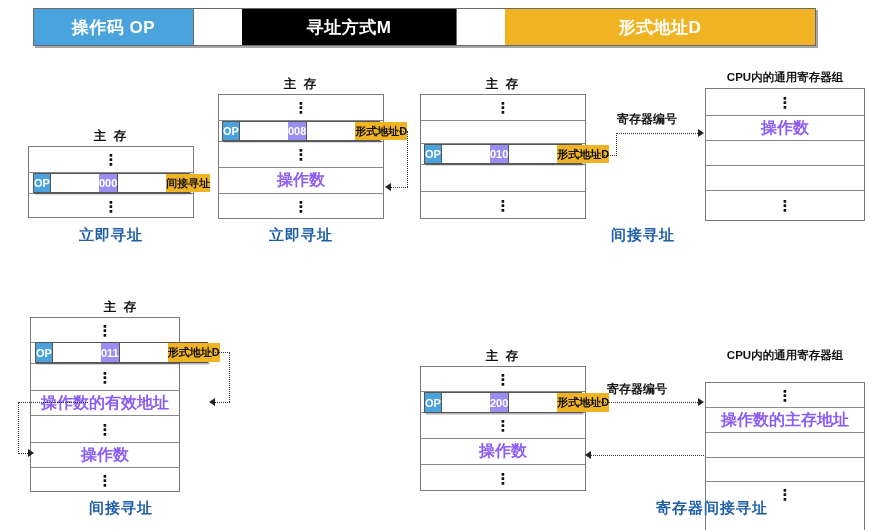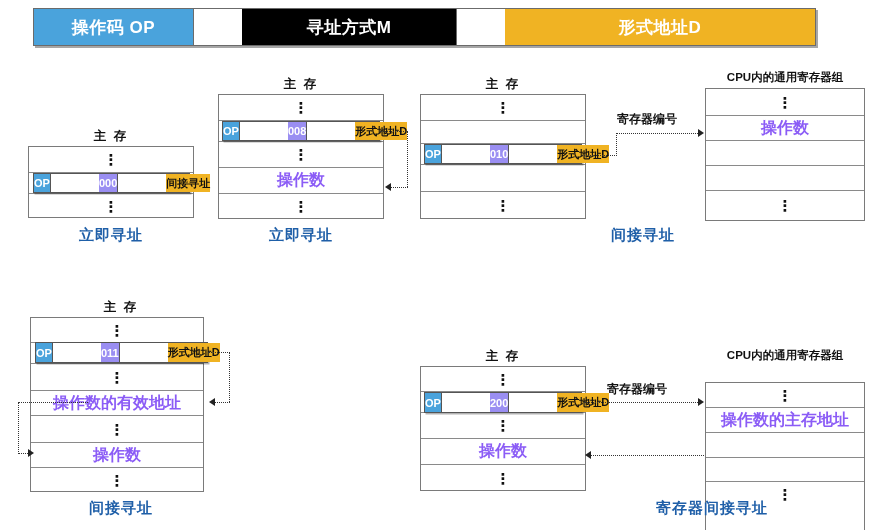--- a/index.html
+++ b/index.html
@@ -183,21 +183,21 @@
   <div class="row" style="height:25px;"></div>
   <div class="row" style="height:25px;"></div>
   <div class="row" style="height:29px;">
     <span class="dots"></span>
   </div>
 </div>
 <div class="abs mode-label" style="left:560px;top:226px;width:166px;">间接寻址</div>
 
 <div class="abs tbl-title" style="left:30px;top:299px;width:182px;">主 存</div>
 
-<div class="abs tbl" id="tbl-indirect" style="left:30px;top:317px;width:174px;height:175px;">
+<div class="abs tbl" id="tbl-indirect" style="left:30px;top:317px;width:150px;height:175px;">
   <div class="row" style="height:25px;">
     <span class="dots"></span>
   </div>
   <div class="row" style="height:21px;"></div>
   <div class="row" style="height:27px;">
     <span class="dots"></span>
   </div>
   <div class="row" style="height:25px;">操作数的有效地址</div>
   <div class="row" style="height:27px;">
     <span class="dots"></span>

